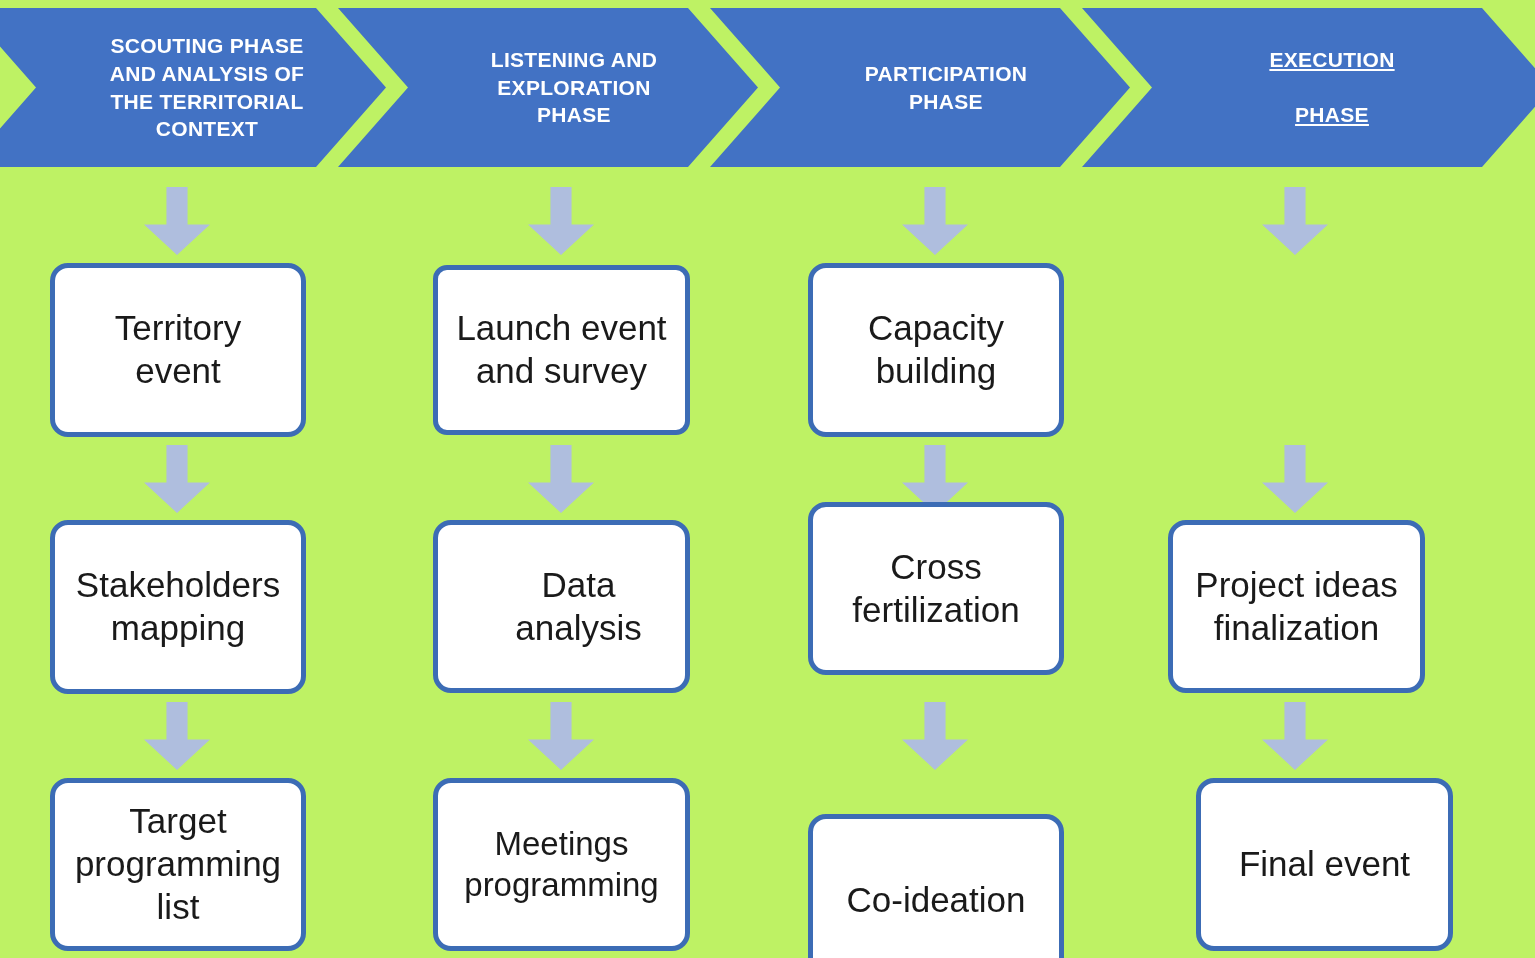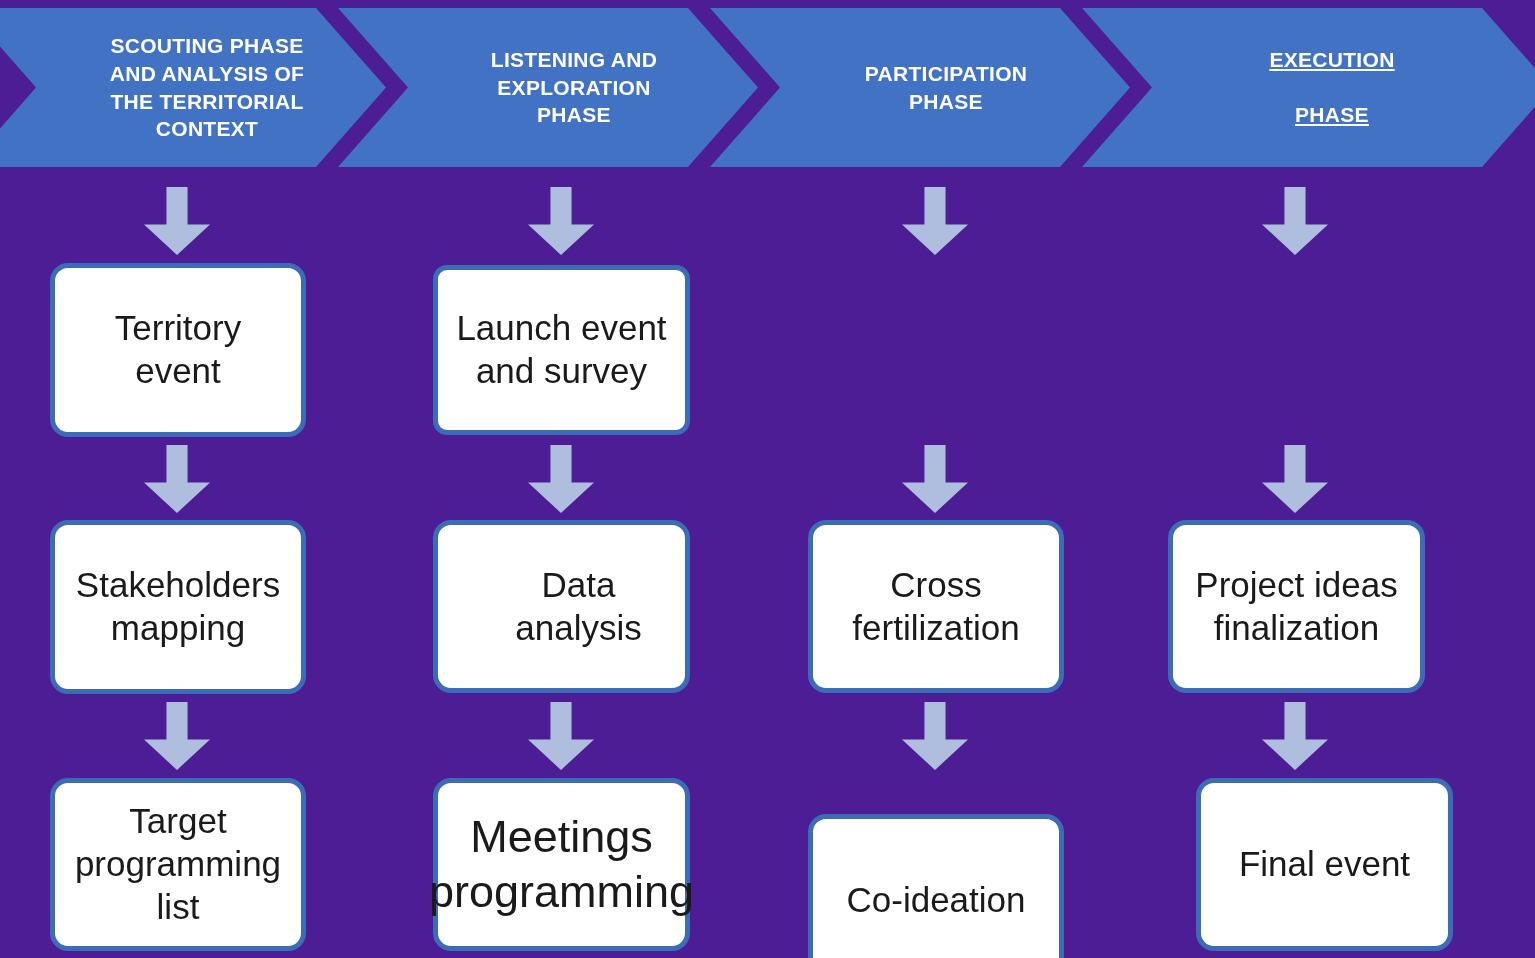--- a/index.html
+++ b/index.html
@@ -8,21 +8,21 @@
     padding: 0;
     background: #ffffff;
   }
   body {
     font-family: "Liberation Sans", sans-serif;
   }
   #diagram {
     position: relative;
     width: 1535px;
     height: 958px;
-    background: #4c1d95;
+    background: #bef264;
     overflow: hidden;
   }
 
   
   .chevron-band {
     position: absolute;
     left: 0;
     top: 0;
     width: 1535px;
     height: 175px;
@@ -80,21 +80,21 @@
     text-align: center;
   }
   .step-label {
     color: #1a1a1a;
     font-size: 35px;
     line-height: 1.22;
     white-space: pre-line;
     padding: 0 8px;
   }
   .step-label.small {
-    font-size: 45px;
+    font-size: 33px;
   }
 </style>
 </head>
 <body>
 
 <div id="diagram">
 
   <div class="chevron-band">
 
     <div class="chevron chev-first" style="left:-34px; width:420px;">
@@ -166,25 +166,29 @@
       <div class="arw"></div>
     </div>
   <div class="step-box" style="left:433px; top:778px; width:257px; height:173px;">
     <div class="step-label small">Meetings
 programming</div>
   </div>
 
   <div class="arrow-wrap" style="left:902px; top:187px; height:68px;">
       <div class="arw"></div>
     </div>
+  <div class="step-box" style="left:808px; top:263px; width:256px; height:174px;">
+    <div class="step-label">Capacity
+building</div>
+  </div>
 
   <div class="arrow-wrap" style="left:902px; top:445px; height:68px;">
       <div class="arw"></div>
     </div>
-  <div class="step-box" style="left:808px; top:520px; width:256px; height:173px;">
+  <div class="step-box" style="left:808px; top:502px; width:256px; height:173px;">
     <div class="step-label">Cross
 fertilization</div>
   </div>
 
   <div class="arrow-wrap" style="left:902px; top:702px; height:68px;">
       <div class="arw"></div>
     </div>
   <div class="step-box" style="left:808px; top:814px; width:256px; height:173px;align-items:center;">
     <div class="step-label">Co-ideation</div>
   </div>

